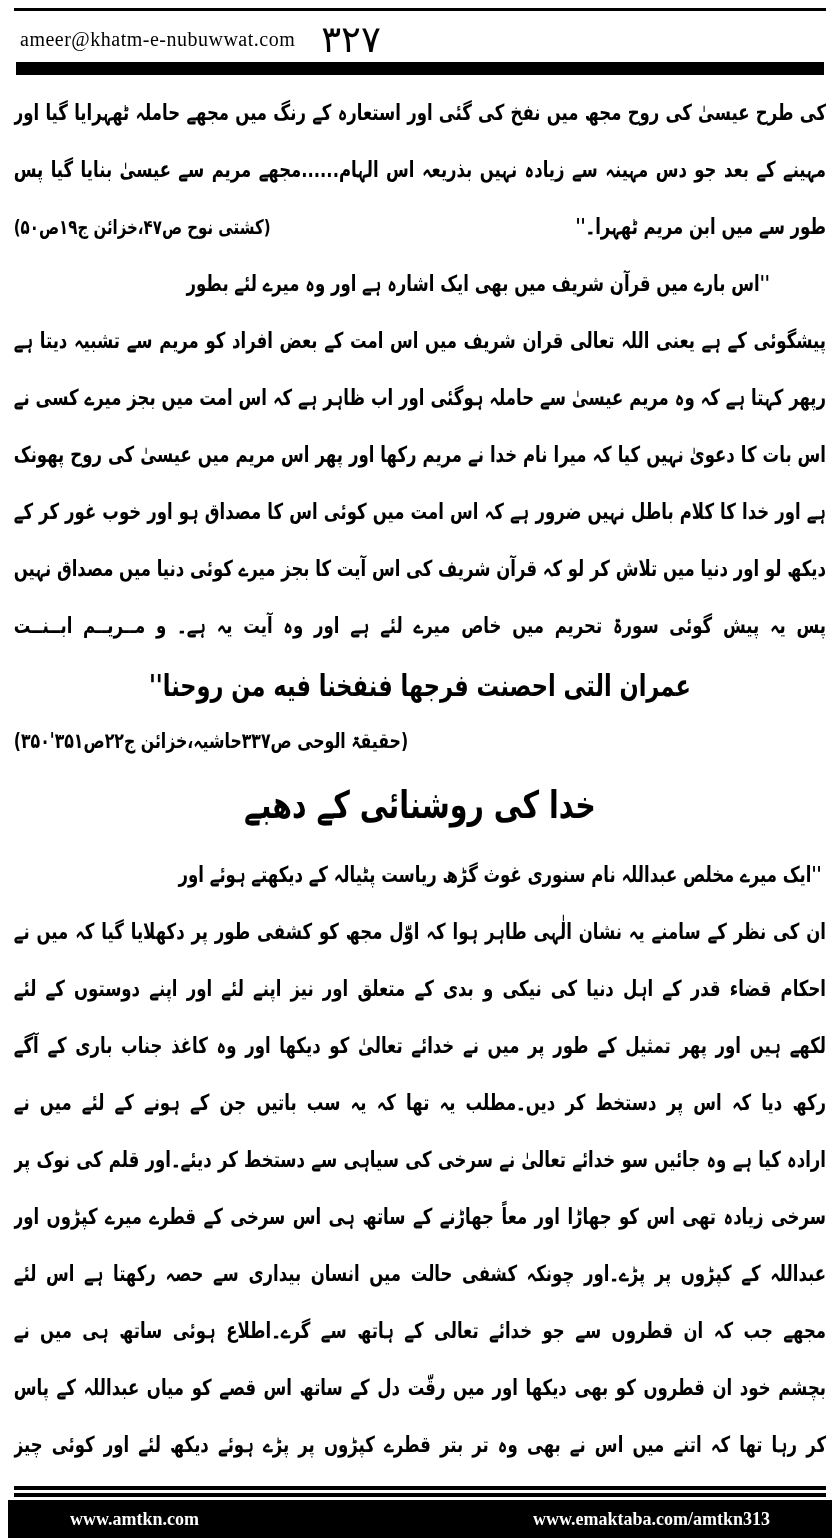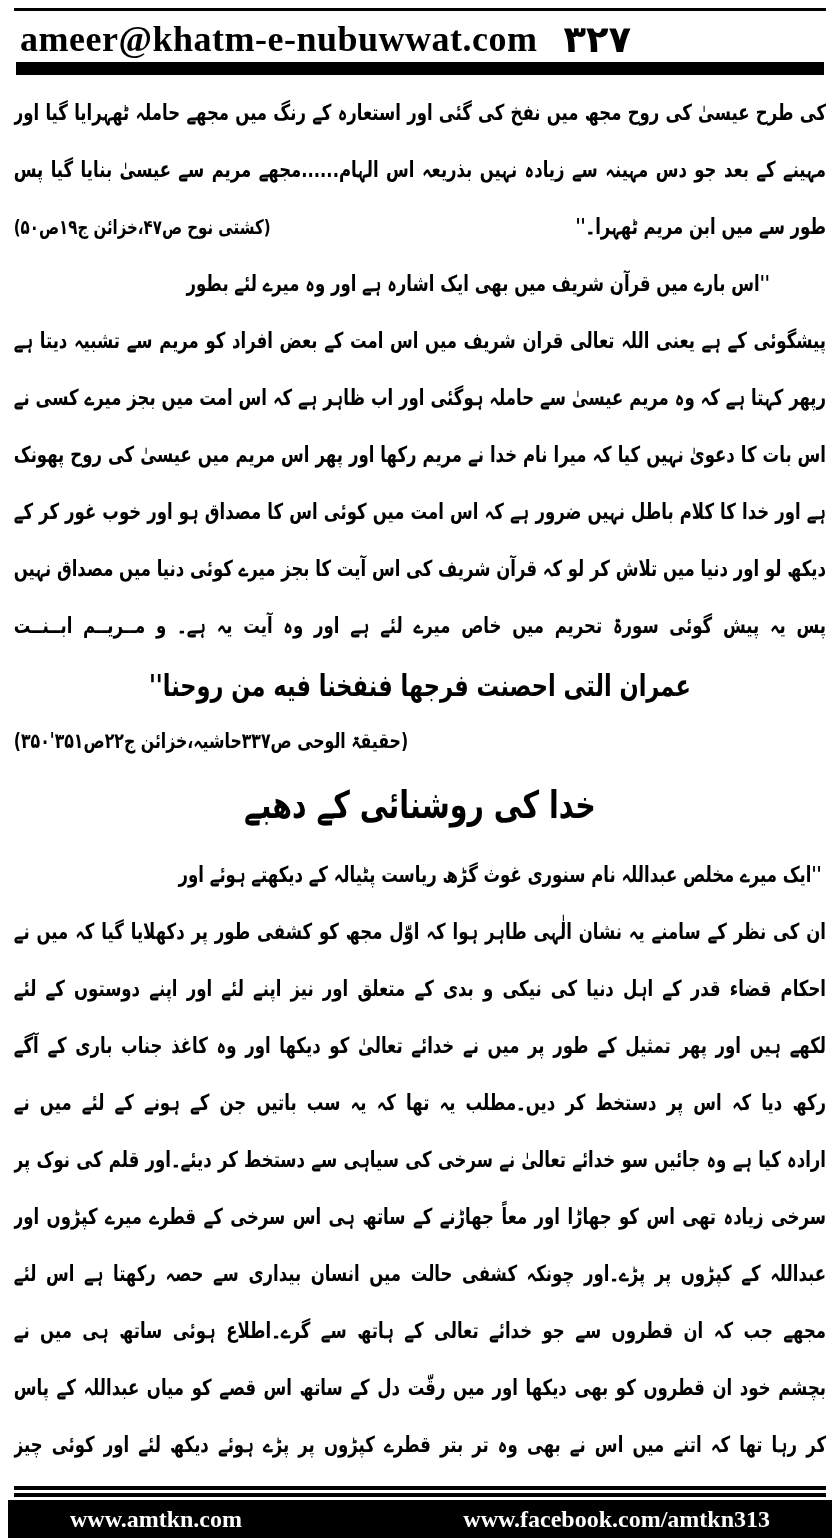--- a/index.html
+++ b/index.html
@@ -6,22 +6,22 @@
   #page {
     position:relative; width:840px; height:1540px;
     background:#ffffff; overflow:hidden; margin:0 auto;
     font-family:"DejaVu Sans", sans-serif; color:#000;
   }
   .top-rule { position:absolute; top:8px; left:14px; right:14px; height:3px; background:#000; }
   .header-row {
     position:absolute; top:16px; left:20px; right:16px; height:46px;
     display:flex; align-items:center; direction:ltr;
   }
-  .email { font-family:"Liberation Serif", serif; font-weight:bold; font-size:36px; letter-spacing:0.5px; }
-  .pagenum { font-family:"DejaVu Sans", sans-serif; font-weight:bold; font-size:37px; margin-left:26px; line-height:1; }
+  .email { font-family:"Liberation Serif", serif; font-weight:normal; font-size:20px; letter-spacing:0.5px; }
+  .pagenum { font-family:"DejaVu Sans", sans-serif; font-weight:normal; font-size:37px; margin-left:26px; line-height:1; }
   .book-title { margin-left:auto; direction:rtl; font-weight:bold; font-size:23px; }
   .thick-bar { position:absolute; top:62px; left:16px; right:16px; height:13px; background:#000; }
 
   
   .body-wrap {
     position:absolute; top:84px; right:14px; width:1083px;
     transform:scaleX(0.75); transform-origin:top right;
     direction:rtl; font-weight:bold;
   }
   .bline  { font-size:22px; line-height:57px; height:57px; text-align:justify; text-align-last:justify; overflow:hidden; }
@@ -36,21 +36,21 @@
 
   .footer-rules { position:absolute; top:1486px; left:14px; right:14px; }
   .footer-rules .r1 { height:4px; background:#000; }
   .footer-rules .gap { height:3px; background:#fff; }
   .footer-rules .r2 { height:4px; background:#000; }
   .footer-bar {
     position:absolute; top:1500px; left:8px; right:8px; height:38px;
     background:#000; display:flex; align-items:center; justify-content:space-between;
     padding:0 62px; box-sizing:border-box;
   }
-  .footer-url { color:#fff; font-family:"Liberation Serif", serif; font-weight:bold; font-size:24px; white-space:nowrap; }
+  .footer-url { color:#fff; font-family:"Liberation Serif", serif; font-weight:bold; font-size:18px; white-space:nowrap; }
 </style>
 </head>
 <body>
 
 <div id="page">
 
   <div class="top-rule"></div>
 
   <div class="header-row">
     <span class="email">ameer@khatm-e-nubuwwat.com</span>
@@ -95,16 +95,16 @@
   </div>
 
   <div class="footer-rules">
     <div class="r1"></div>
     <div class="gap"></div>
     <div class="r2"></div>
   </div>
 
   <div class="footer-bar">
     <span class="footer-url">www.amtkn.com</span>
-    <span class="footer-url">www.facebook.com/amtkn313</span>
+    <span class="footer-url">www.emaktaba.com/amtkn313</span>
   </div>
 
 </div>
 
 </body></html>

